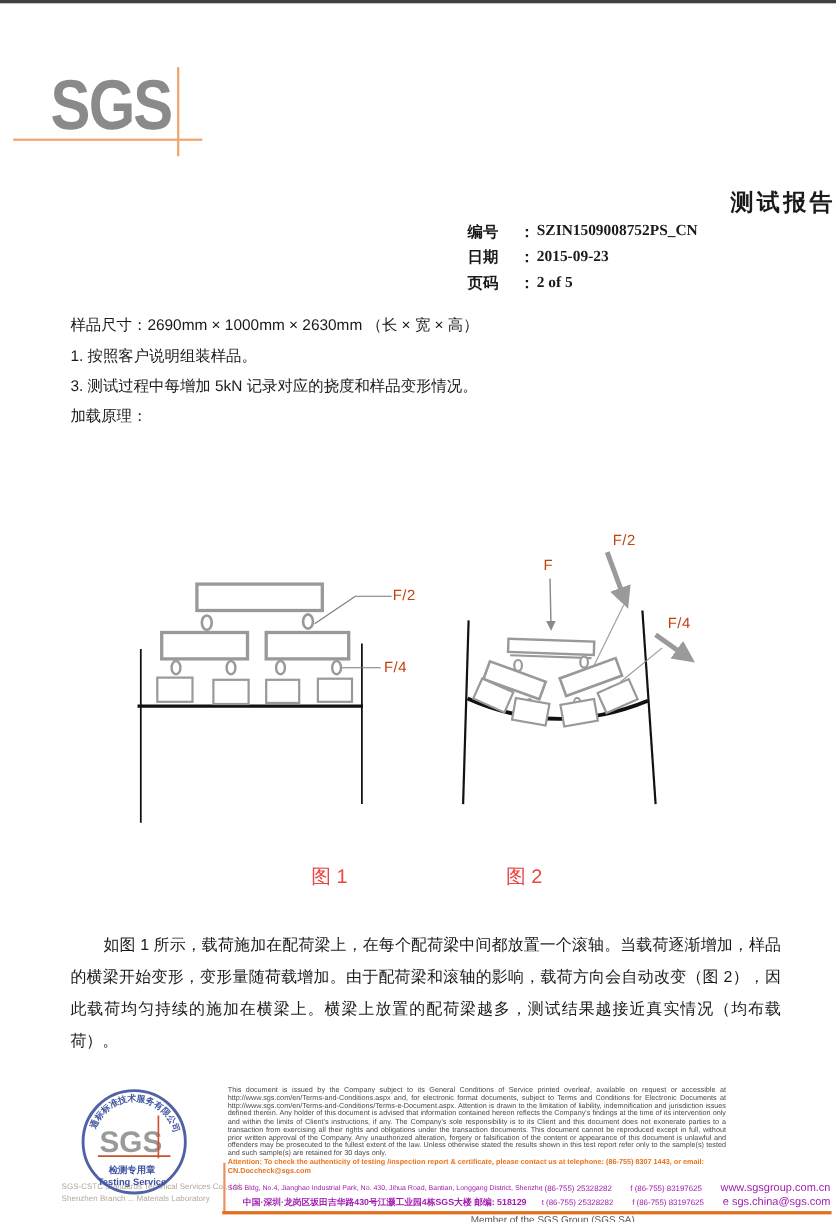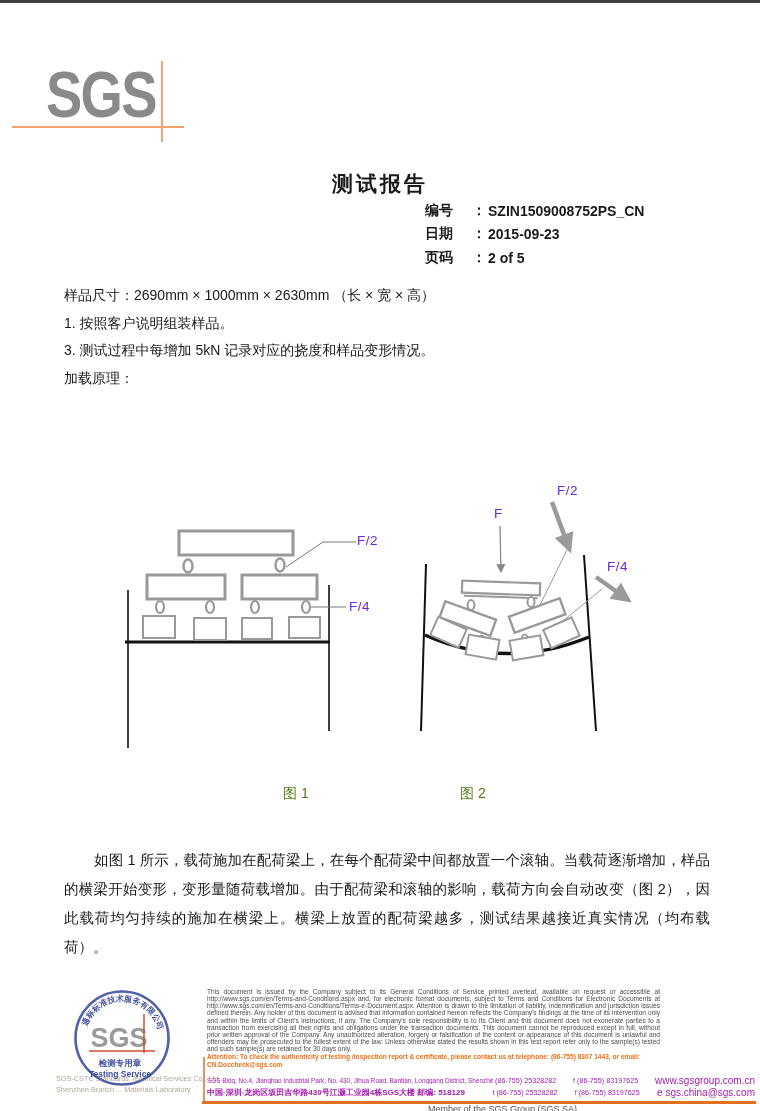--- a/index.html
+++ b/index.html
@@ -6,41 +6,41 @@
   body{width:760px;height:1111px;position:relative;overflow:hidden;
        font-family:"Liberation Sans","DejaVu Sans",sans-serif;color:#1a1a1a;}
   .abs{position:absolute;}
   .top-band{left:0;top:0;width:760px;height:3px;background:#3f3f3f;}
   
   .logo-text{left:46px;top:64px;font-size:64px;font-weight:bold;color:#8a8a8a;
              letter-spacing:-2px;line-height:62px;transform:scaleX(.85);transform-origin:left top;}
   .logo-hline{left:12px;top:126px;width:172px;height:2px;background:#f1a46b;}
   .logo-vline{left:161px;top:61px;width:2px;height:81px;background:#f1a46b;}
   
-  .title{left:0;top:170px;width:760px;text-align:center;font-size:21px;font-weight:bold;
+  .title{left:0;top:170px;width:760px;text-align:right;font-size:21px;font-weight:bold;
          letter-spacing:3px;margin:0;}
-  .hdr{left:425px;top:199px;}
+  .hdr{left:425px;top:199px;font-family:Liberation Serif, serif;}
   .hdr-row{display:flex;height:23.6px;align-items:center;font-size:14px;font-weight:bold;}
   .hdr-label{width:47px;}
   .hdr-colon{width:16px;}
   
   .body-lines{left:64px;top:282px;width:660px;font-size:14px;line-height:27.6px;}
   .para{left:64px;top:831px;width:646px;font-size:14.5px;line-height:29px;
         text-align:justify;text-indent:30px;}
   
-  .figlabel{font-size:13.5px;color:#6d28d9;letter-spacing:.5px;}
-  .figcap{font-size:14px;color:#4d7c0f;}
+  .figlabel{font-size:13.5px;color:#c2410c;letter-spacing:.5px;}
+  .figcap{font-size:18px;color:#ef4444;}
   
   .legal-col{left:207px;top:988px;width:453px;}
   .legal{font-size:6.6px;line-height:7.15px;color:#4b4b4b;text-align:justify;margin:0;}
   .attention{font-size:6.6px;line-height:7.2px;color:#e8721c;font-weight:bold;margin:1px 0 0 0;}
   .addr{left:207px;top:1074px;width:548px;}
   .addr-row{display:flex;height:12px;align-items:center;white-space:nowrap;color:#a21caf;}
   .addr-en{font-size:6.4px;width:312px;overflow:hidden;}
-  .addr-cn{font-size:8px;font-weight:bold;width:312px;overflow:hidden;}
+  .addr-cn{font-size:8px;font-weight:bold;width:312px;overflow:hidden;text-align:center;}
   .addr-tel,.addr-fax{font-size:7.2px;width:90px;}
   .addr-last{font-size:10px;}
   .v-divider{left:203px;top:1057px;width:2px;height:46px;background:#e8935e;}
   .h-orange{left:202px;top:1101px;width:554px;height:2.5px;background:#e2701f;}
   .member{left:428px;top:1104px;font-size:9px;color:#555;}
   .company-lines{left:56px;top:1073px;width:180px;font-size:7.3px;line-height:11px;
                  color:#b5a79a;white-space:nowrap;}
 </style>
 </head>
 <body>

